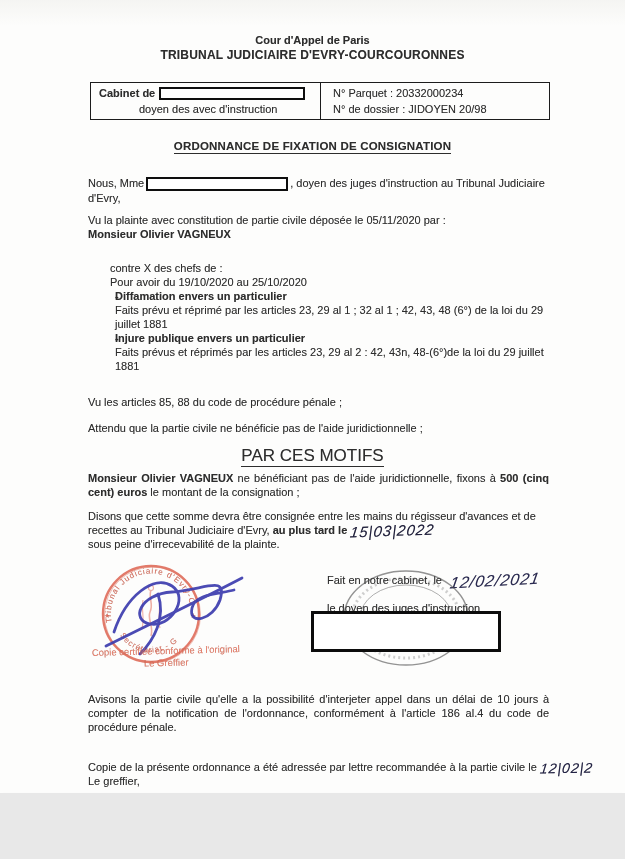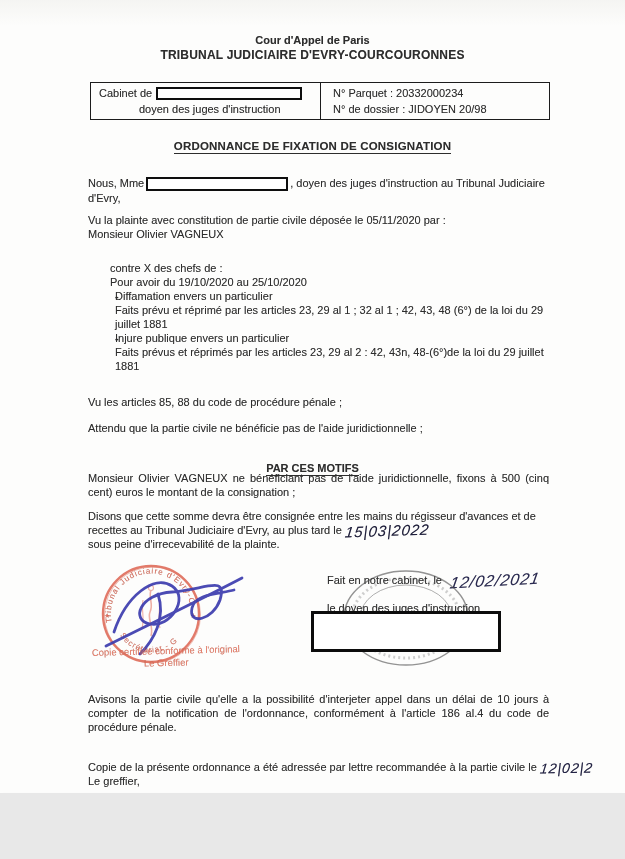--- a/index.html
+++ b/index.html
@@ -5,21 +5,21 @@
   * { margin:0; padding:0; box-sizing:border-box; }
   html,body { background:#e8e8e8; }
   .page {
     position:relative; width:625px; height:793px; margin:0 auto;
     background:#fdfdfc; overflow:hidden;
     font-family:"Liberation Sans","DejaVu Sans",sans-serif;
     font-size:11px; line-height:14px; color:#2d2d2d;
     text-shadow:0 0 .4px rgba(45,45,45,.35);
   }
   .abs { position:absolute; }
-  .b { font-weight:400; }
+  .b { font-weight:700; }
   .center { text-align:center; }
   .just { text-align:justify; }
   .scan-band { position:absolute; left:0; width:625px; pointer-events:none; }
   .band-top { top:0; height:26px; background:linear-gradient(#f1f1ee,rgba(250,250,248,0)); opacity:.7; }
   .band-bottom { top:794px; height:34px; background:linear-gradient(rgba(246,246,243,0),#efefec 50%,rgba(250,250,248,0)); opacity:.8; filter:blur(2px); }
 
   
   .court1 { top:33px; left:0; width:625px; font-weight:700; font-size:11px; }
   .court2 { top:48px; left:0; width:625px; font-weight:700; font-size:12px; letter-spacing:.2px; }
   .refbox { top:82px; left:90px; width:460px; height:38px; border:1.6px solid #1c1c1c; display:flex; }
@@ -35,21 +35,21 @@
   .p-nous { top:176px; }
   .redact-name { display:inline-block; width:142px; height:14px; background:#fff; border:2.6px solid #0e0e0e; vertical-align:-4px; margin:0 2px; }
   .p-plainte { top:213px; }
   .p-contre { top:261px;margin-left:22px; }
   .charges { top:289px; }
   .charge { display:flex; margin-bottom:0; }
   .dash { width:20px; padding-left:27px; flex:none; font-weight:700; }
   .charge-body { flex:1; padding-right:4px; }
   .p-vu { top:395px; }
   .p-attendu { top:421px; }
-  .motifs { top:461px; left:0; width:625px; font-weight:700; font-size:11px; }
+  .motifs { top:449px; left:0; width:625px; font-weight:400; font-size:17px; }
   .motifs span { border-bottom:1.5px solid #2d2d2d; padding-bottom:1px; }
   .p-fixons { top:471px; }
   .p-disons { top:509px; }
 
   .hw { display:inline-block; font-size:15px; line-height:12px; letter-spacing:1px;
         color:#20203d; transform:rotate(-2deg) skewX(-9deg); font-style:italic; font-weight:400;
         vertical-align:-2px; white-space:nowrap; }
   .hw-fait { font-size:16px; color:#2a2a52; transform:rotate(-3deg) skewX(-12deg); margin-left:8px; }
   .hw-copie { font-size:14px; color:#232345; transform:rotate(-1deg) skewX(-8deg); margin-left:3px; }
 
@@ -72,21 +72,21 @@
 
   <div class="scan-band band-top"></div>
   <div class="scan-band band-bottom"></div>
 
   <div class="abs court1 center">Cour d'Appel de Paris</div>
   <div class="abs court2 center">TRIBUNAL JUDICIAIRE D'EVRY-COURCOURONNES</div>
 
   <div class="abs refbox">
     <div class="cell-l">
       <div><span class="b">Cabinet de</span><span class="redact-sm"></span></div>
-      <div class="cab-sub">doyen des juges d'instruction</div>
+      <div class="cab-sub">doyen des avec d'instruction</div>
     </div>
     <div class="cell-r">
       <div>N° Parquet : 20332000234</div>
       <div style="margin-top:2px">N° de dossier : JIDOYEN 20/98</div>
     </div>
   </div>
 
   <div class="abs doc-title center"><span>ORDONNANCE DE FIXATION DE CONSIGNATION</span></div>
 
   <div class="abs block p-nous">

